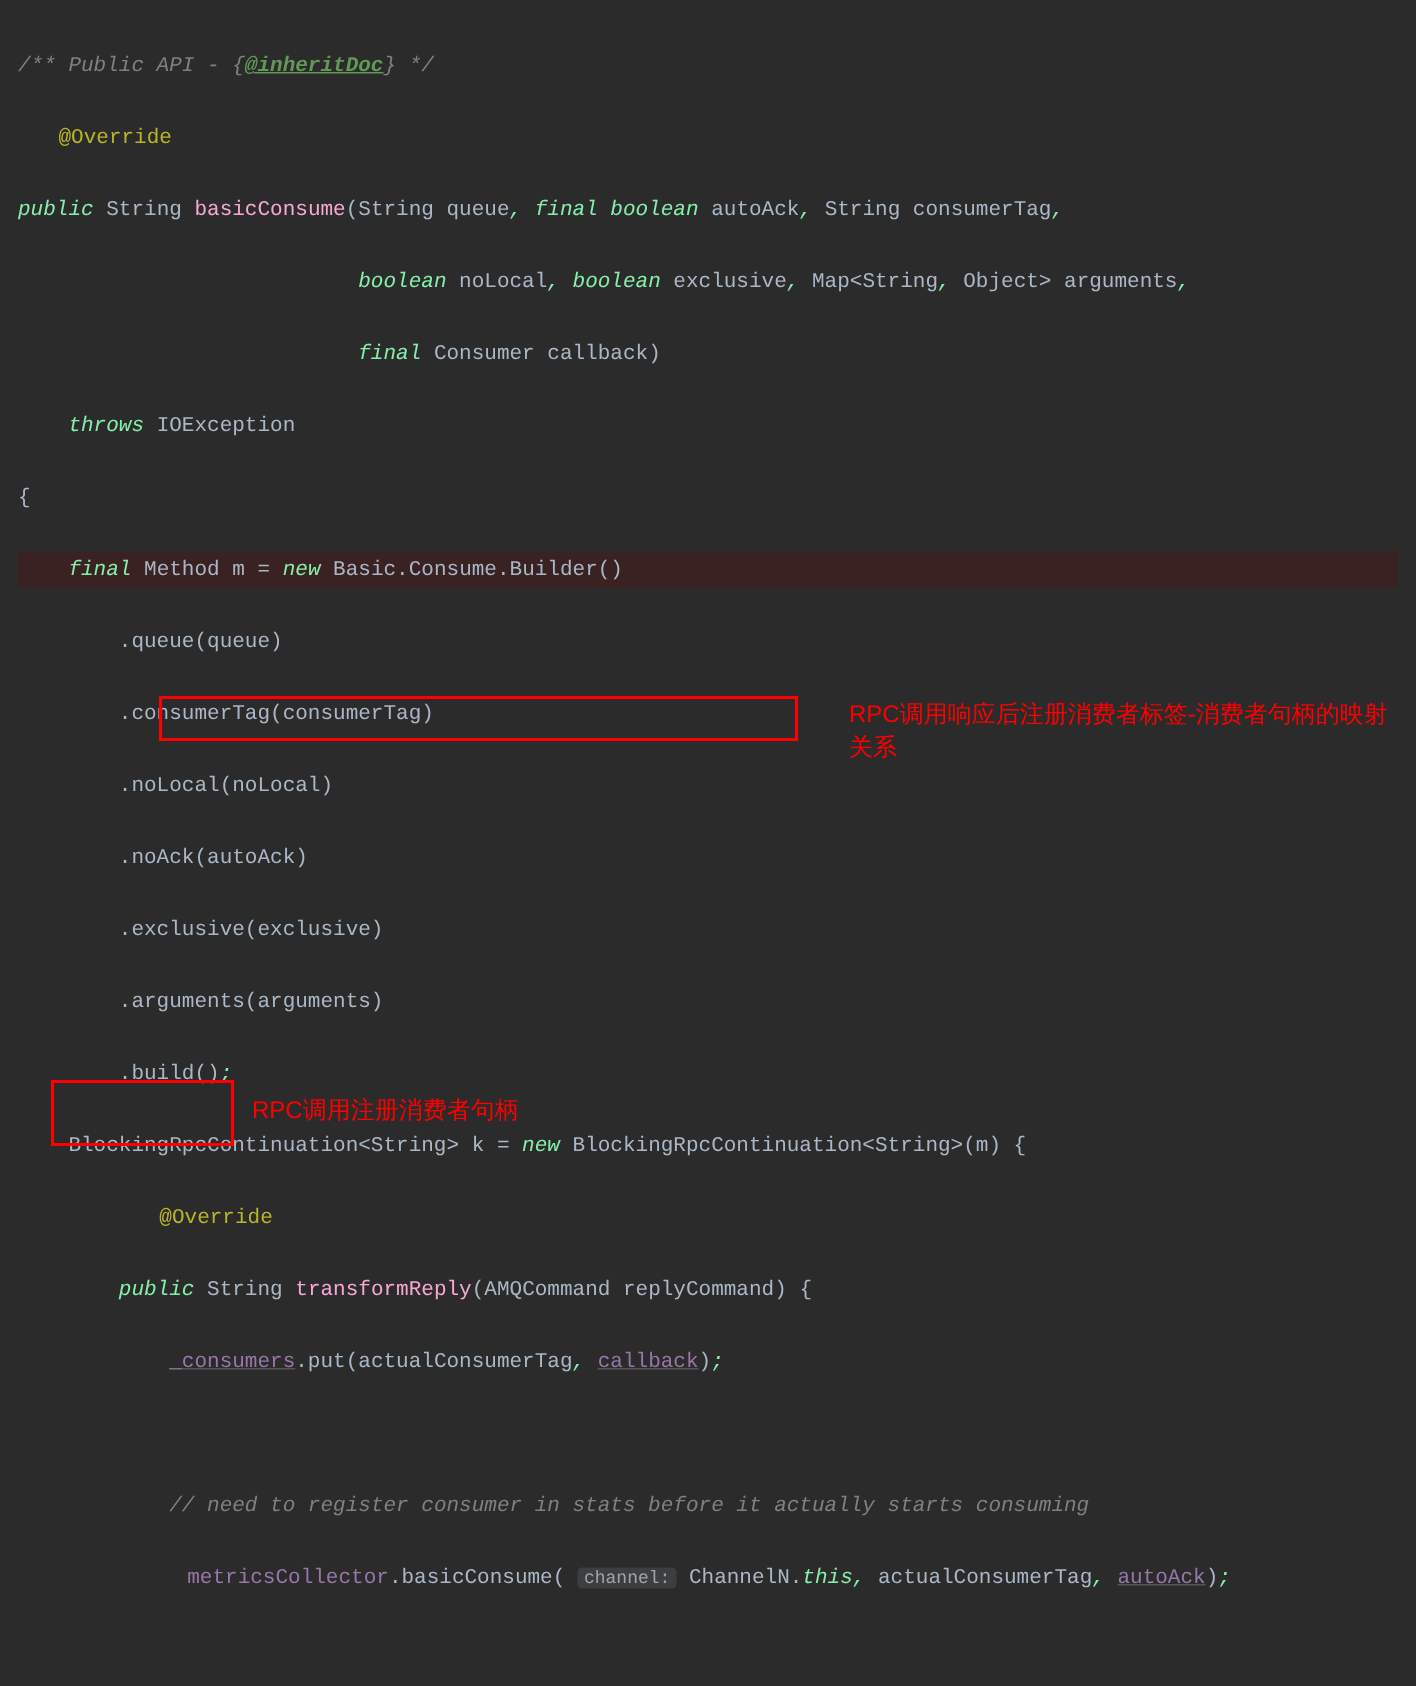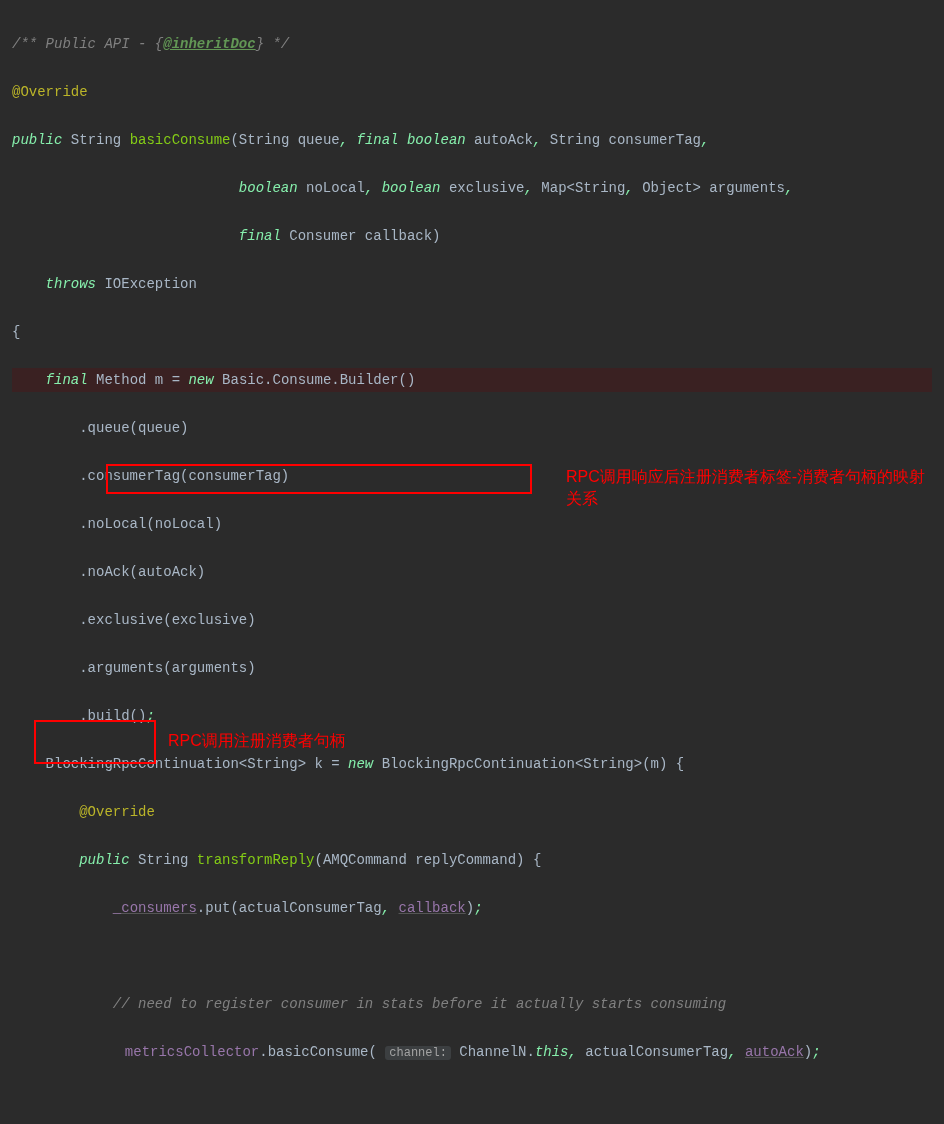--- a/index.html
+++ b/index.html
@@ -15,23 +15,23 @@
   }
   .code-container {
     padding: 8px 12px 8px 12px;
     position: relative;
     white-space: pre;
   }
   .line { position: relative; }
   .line.highlight { background: #3a2122; }
   .comment { color: #808080; font-style: italic; margin-top: 22px; }
   .doc-tag { color: #629755; font-style: italic; font-weight: bold; text-decoration: underline; }
-  .annotation { color: #bbb529; }
+  .annotation { color: #bbb529; margin-left: 27px; }
   .keyword { color: #86efac; font-style: italic; }
-  .method-decl { color: #84cc16; }
+  .method-decl { color: #f9a8d4; }
   .field { color: #9876aa; padding-left: 12px; }
   .param-hint { color: #a3a3a3; background: #3c3f41; border-radius: 3px; padding: 0 4px; font-style: normal; font-size: 12px; }
   .variable-link { color: #9876aa; text-decoration: underline; text-decoration-color: #555; }
   .box-red {
     position: absolute;
     border: 2px solid #ff0000;
     pointer-events: none;
   }
   .annotation-text {
     position: absolute;

